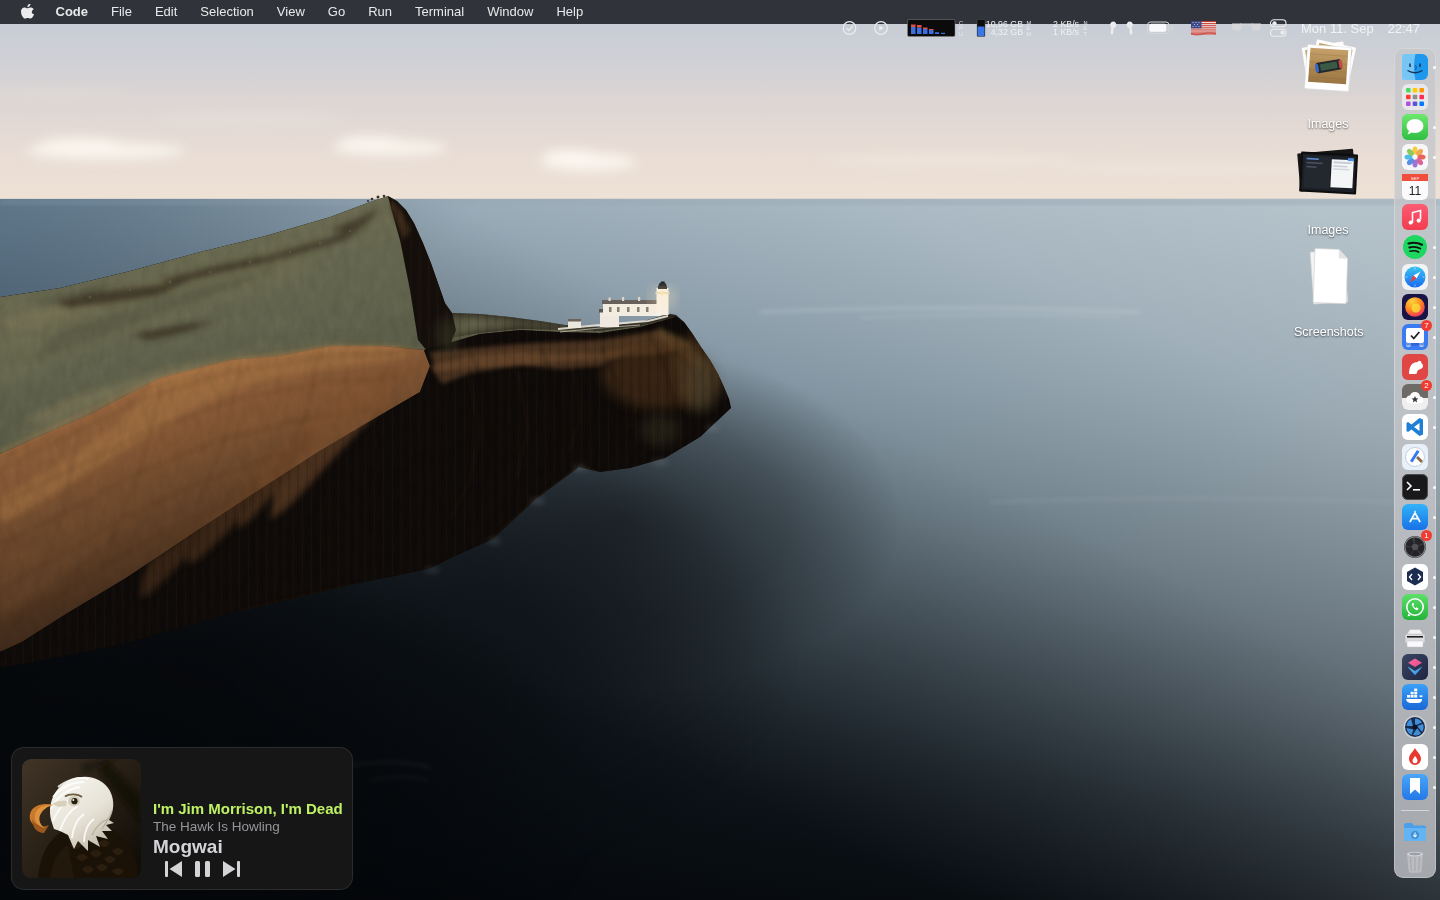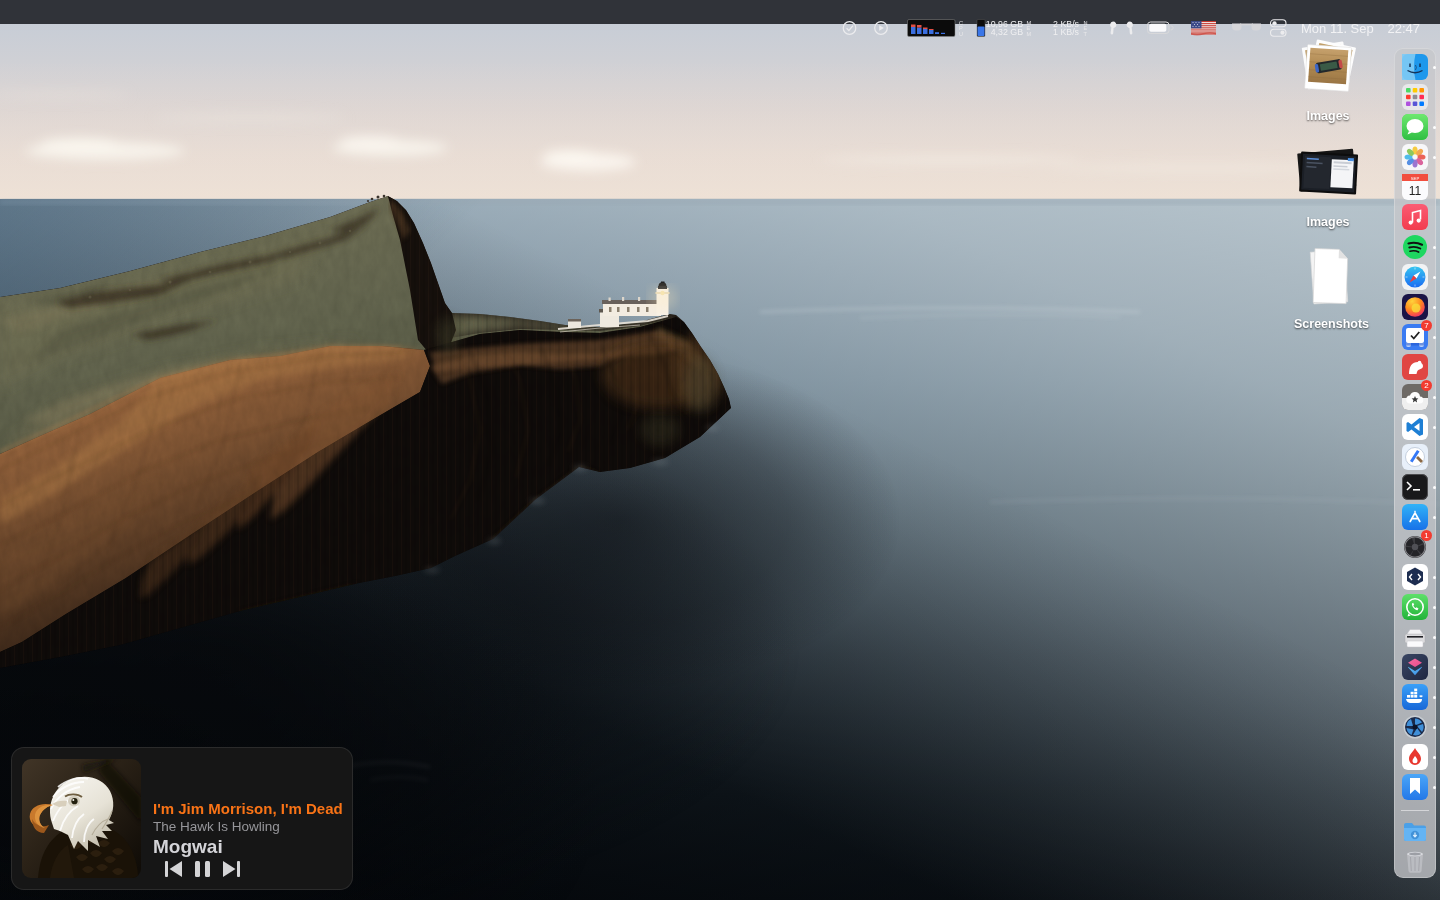--- a/index.html
+++ b/index.html
@@ -9,31 +9,31 @@
   
   #menubar{position:absolute;left:0;top:0;width:1440px;height:24px;background:rgba(42,45,50,0.96);
     display:flex;align-items:center;color:#e8e9eb;font-size:13px;z-index:30;}
   .mleft{display:flex;align-items:center;}
   .mitem{padding:0 11.5px;line-height:24px;}
   .bold{font-weight:bold;}
   #apple{width:13px;margin-left:21px;margin-right:10px;display:flex;justify-content:center;align-items:center;}
   .mright{position:absolute;right:0;top:0;height:40px;display:flex;align-items:flex-end;color:#eceded;}
   
   .dicon{position:absolute;text-align:center;z-index:5;}
-  .dlabel{color:#fff;font-size:12.5px;font-weight:bold;text-shadow:0 1px 2px rgba(0,0,0,0.65);margin-top:4px;}
+  .dlabel{color:#fff;font-size:12.5px;font-weight:normal;text-shadow:0 1px 2px rgba(0,0,0,0.65);margin-top:12px;}
   
   #dock{position:absolute;right:4px;top:48px;width:40px;height:828px;background:rgba(197,199,203,0.78);
     border-radius:9px;z-index:20;border:0.5px solid rgba(255,255,255,0.25);}
   .dock-ic{position:absolute;left:7px;width:26px;height:26px;border-radius:11px;}
   .rundot{position:absolute;left:37.5px;width:3px;height:3px;border-radius:50%;background:#fdfdfd;}
   
   #music{position:absolute;left:11px;top:747px;width:340px;height:141px;border-radius:13px;
     background:rgba(24,24,24,0.93);border:1px solid rgba(255,255,255,0.09);z-index:25;}
   #album{position:absolute;left:10px;top:11px;width:119px;height:119px;border-radius:9px;overflow:hidden;}
-  #mtitle{position:absolute;left:141px;top:52px;font-size:15px;font-weight:bold;color:#f97316;}
+  #mtitle{position:absolute;left:141px;top:52px;font-size:15px;font-weight:bold;color:#bef264;}
   #msub{position:absolute;left:141px;top:71px;font-size:13.5px;color:#96969a;}
   #martist{position:absolute;left:141px;top:88px;font-size:19px;color:#d4d4d8;font-weight:bold;}
   #mctl{position:absolute;left:151px;top:110px;}
 </style>
 </head>
 <body>
 
 <svg id="wall" width="1440" height="900" viewBox="0 0 1440 900">
   <defs>
     <linearGradient id="sky" x1="0" y1="0" x2="0" y2="1">
@@ -336,20 +336,40 @@
     <g fill="#3a332c">
       <circle cx="372" cy="199" r="1.3"></circle>
         <circle cx="378" cy="197" r="1.5"></circle>
       <circle cx="384" cy="196" r="1.3"></circle>
         <circle cx="368" cy="201" r="1.1"></circle>
     </g>
   </g>
 </svg>
 
 <div id="menubar">
+  <div class="mleft">
+    <div id="apple">
+      <svg width="13" height="16" viewBox="0 0 13 16">
+          <path fill="#ececee" d="M10.8,8.5c0-2.2,1.8-3.2,1.9-3.3c-1-1.5-2.6-1.7-3.2-1.7C8.1,3.4,6.9,4.3,6.3,4.3
+      C5.6,4.3,4.6,3.5,3.4,3.5C1.9,3.5,0,4.7,0,7.6c0,1.8,0.7,3.7,1.5,4.9c0.7,1,1.5,2.1,2.6,2.1c1,0,1.4-0.7,2.7-0.7
+      c1.3,0,1.6,0.7,2.7,0.7c1.1,0,1.8-1,2.5-2c0.8-1.2,1.1-2.3,1.1-2.4C13.1,10.2,10.8,9.7,10.8,8.5z M8.6,2.1
+      C9.2,1.4,9.6,0.5,9.5,-0.4C8.7,-0.4,7.8,0.1,7.2,0.8C6.7,1.4,6.2,2.4,6.3,3.3C7.2,3.3,8.1,2.8,8.6,2.1z"></path>
+        </svg>
+    </div>
+    <div class="mitem bold">Code</div>
+    <div class="mitem">File</div>
+    <div class="mitem">Edit</div>
+    <div class="mitem">Selection</div>
+    <div class="mitem">View</div>
+    <div class="mitem">Go</div>
+    <div class="mitem">Run</div>
+    <div class="mitem">Terminal</div>
+    <div class="mitem">Window</div>
+    <div class="mitem">Help</div>
+  </div>
   <div class="mright" id="mright">
       <svg width="620" height="24" viewBox="0 0 620 24" style="display:block">
   <g fill="none" stroke="#ececee">
     <circle cx="29.5" cy="12" r="6.3" stroke-width="1.2"></circle>
     <path d="M26.6,12.3 L28.9,14.5 L33,9.7" stroke-width="1.3"></path>
     <circle cx="61" cy="12" r="6.3" stroke-width="1.2"></circle>
   </g>
   <path d="M59.2,9.3 L63.9,12 L59.2,14.7 Z" fill="#ececee"></path>
   <rect x="87.5" y="3.5" width="47.5" height="17" rx="1.5" fill="#0b0b0b" stroke="#888" stroke-width="0.5"></rect>
   <g>

